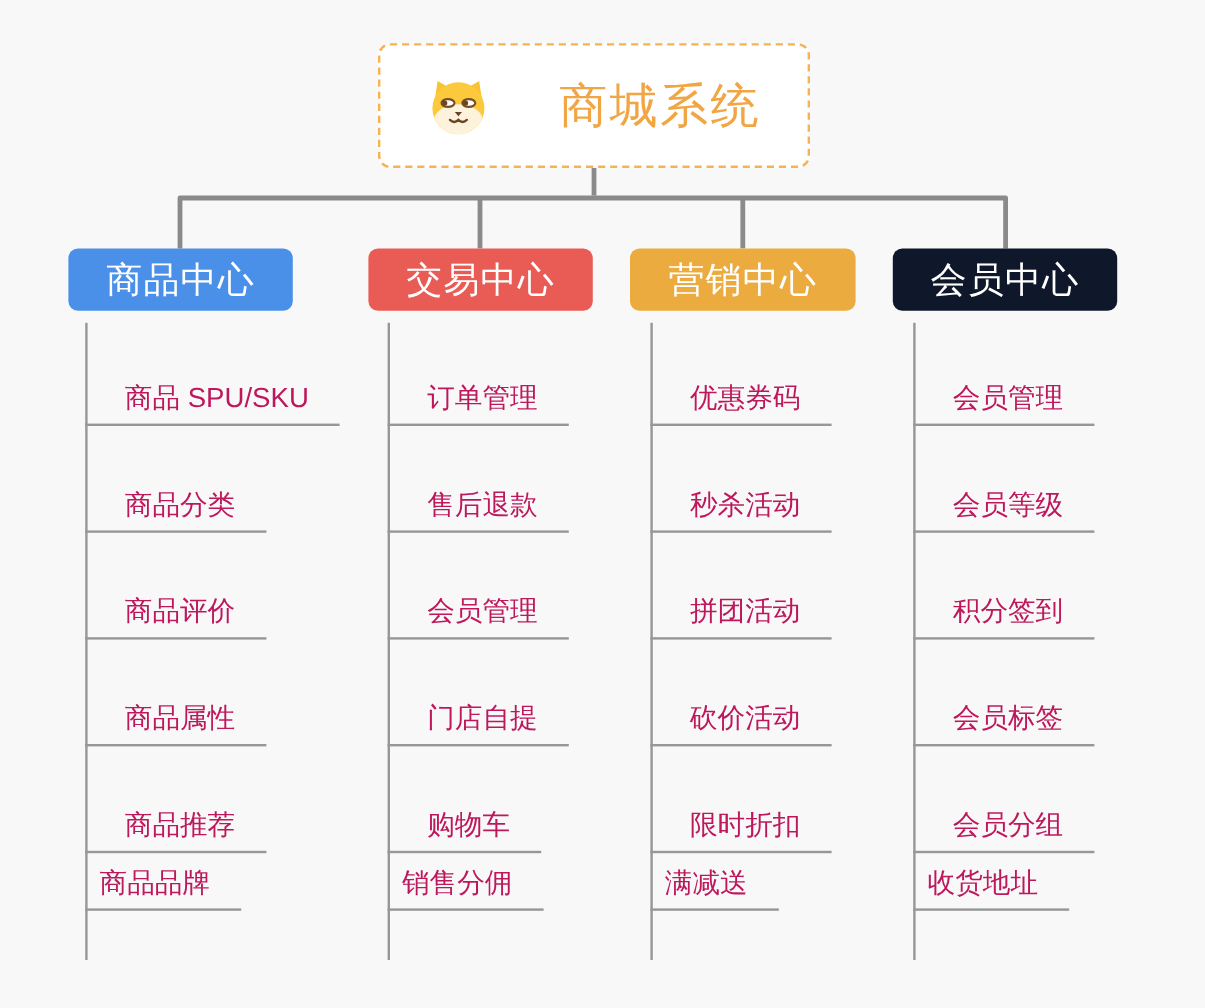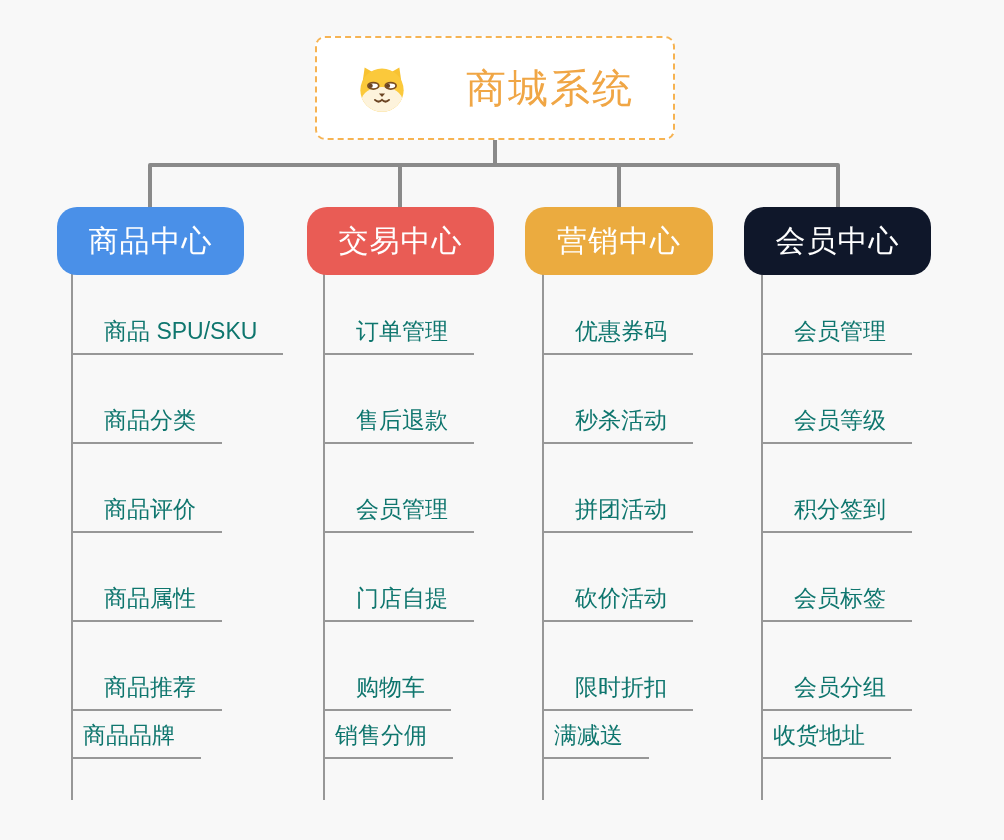--- a/index.html
+++ b/index.html
@@ -13,36 +13,36 @@
   .root{
     position:absolute;left:315px;top:36px;width:360px;height:104px;
     background:#ffffff;border:2px dashed #f6b352;border-radius:10px;
     box-sizing:border-box;display:flex;align-items:center;justify-content:center;gap:14px;
     z-index:2;
   }
   .root-title{font-size:40px;color:#f0a645;letter-spacing:2px;white-space:nowrap;margin-left:44px;}
   .dog{width:52px;height:52px;flex:0 0 auto;}
   
   .branch{
-    position:absolute;top:207px;height:68px;border-radius:20px;
+    position:absolute;top:207px;height:52px;border-radius:8px;
     display:flex;align-items:center;justify-content:center;
     color:#ffffff;font-size:30px;letter-spacing:1px;z-index:2;white-space:nowrap;
   }
   .b1{left:57px;width:187px;}
   .b2{left:307px;width:187px;}
   .b3{left:525px;width:188px;}
   .b4{left:744px;width:187px;}
   
   .vline{position:absolute;top:269px;width:2px;height:531px;background:#979797;z-index:1;}
   .v1{left:71px;} .v2{left:323px;} .v3{left:542px;} .v4{left:761px;}
   
   .leaf{
     position:absolute;z-index:2;white-space:nowrap;
     padding:8px 26px 8px 33px;border-bottom:2px solid #979797;
-    font-size:23px;line-height:28px;color:#0f766e;background:transparent;
+    font-size:23px;line-height:28px;color:#be185d;background:transparent;
   }
   .c1{left:71px;} .c2{left:323px;} .c3{left:542px;} .c4{left:761px;}
   .r1{top:309px;} .r2{top:398px;} .r3{top:487px;} .r4{top:576px;} .r5{top:665px;} .r6{top:713px;padding-left:12px;}
 </style>
 </head>
 <body>
 
 <div class="canvas">
 
   <svg class="connectors" width="1004" height="840">

